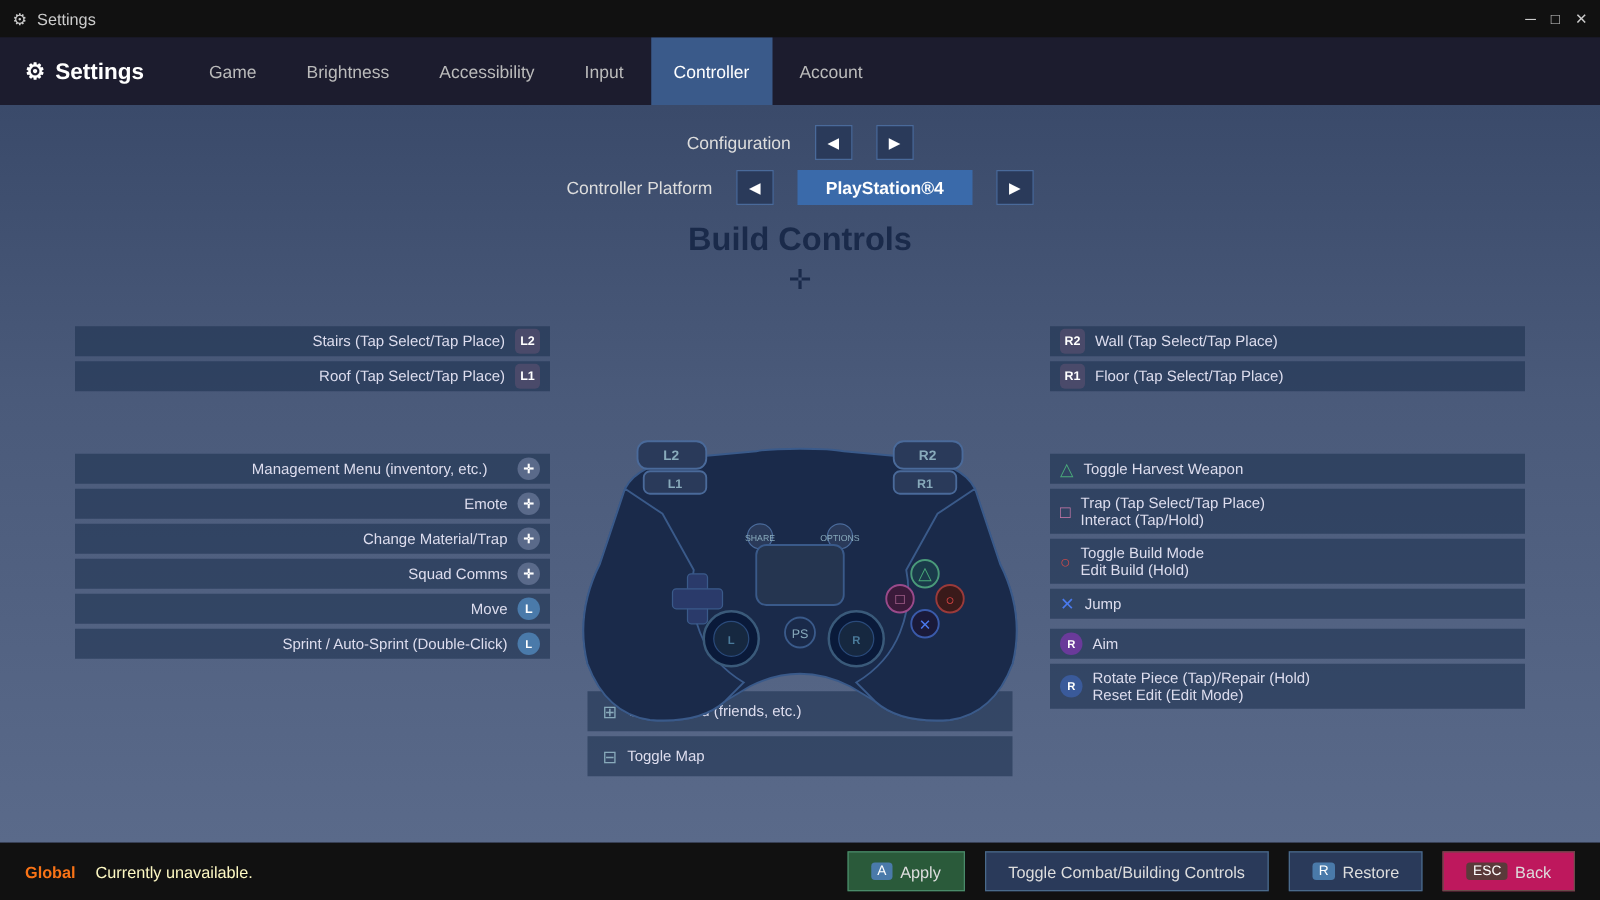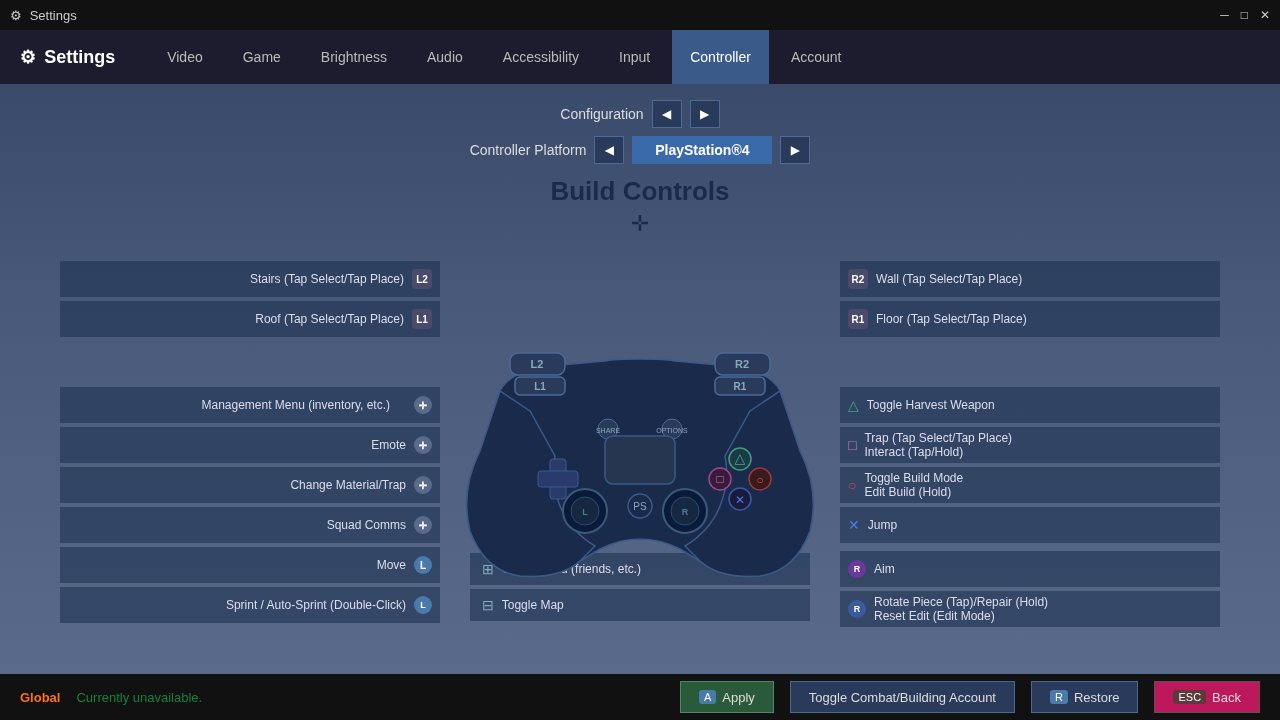--- a/index.html
+++ b/index.html
@@ -65,21 +65,21 @@
       height: calc(720px - 30px - 54px - 46px);
       position: relative;
       overflow: hidden;
     }
 
     
     .config-row {
       display: flex;
       align-items: center;
       justify-content: center;
-      gap: 8px;
+      gap: 19px;
       padding: 16px 0 8px;
     }
     .config-label {
       color: #ddd;
       font-size: 14px;
     }
     .config-btn {
       background: #2a3a5a;
       border: 1px solid #4a6a9a;
       color: white;
@@ -150,21 +150,21 @@
       right: 60px;
       top: 20px;
       width: 380px;
     }
 
     .label-row {
       display: flex;
       align-items: center;
       background: rgba(30, 50, 80, 0.6);
       margin-bottom: 4px;
-      height: 36px;
+      height: 24px;
       padding: 0 8px;
     }
     .left-labels .label-row {
       justify-content: flex-end;
       gap: 8px;
     }
     .right-labels .label-row {
       justify-content: flex-start;
       gap: 8px;
     }
@@ -230,21 +230,21 @@
       align-items: center;
       padding: 0 20px;
       gap: 16px;
     }
     .footer-global {
       color: #f97316;
       font-size: 13px;
       font-weight: bold;
     }
     .footer-status {
-      color: #15803d;
+      color: #fef9c3;
       font-size: 13px;
       flex: 1;
     }
     .footer-btn {
       background: #2a3a5a;
       border: 1px solid #4a6a8a;
       color: #ddd;
       font-size: 13px;
       padding: 6px 18px;
       display: flex;
@@ -283,24 +283,22 @@
     <span>□</span>
     <span>✕</span>
   </div>
 </div>
 
 <div class="nav-bar">
   <div class="nav-logo">
     <span>⚙</span>
     <span>Settings</span>
   </div>
-  <div class="nav-item">Video</div>
   <div class="nav-item">Game</div>
   <div class="nav-item">Brightness</div>
-  <div class="nav-item">Audio</div>
   <div class="nav-item">Accessibility</div>
   <div class="nav-item">Input</div>
   <div class="nav-item active">Controller</div>
   <div class="nav-item">Account</div>
 </div>
 
 <div class="main-content">
 
   <div class="config-row">
     <span class="config-label">Configuration</span>
@@ -465,21 +463,21 @@
 </div>
 
 <div class="footer">
   <span class="footer-global">Global</span>
   <span class="footer-status">Currently unavailable.</span>
   <div class="footer-btn apply">
     <span class="key-badge">A</span>
     <span>Apply</span>
   </div>
   <div class="footer-btn">
-    <span>Toggle Combat/Building Account</span>
+    <span>Toggle Combat/Building Controls</span>
   </div>
   <div class="footer-btn restore">
     <span class="key-badge">R</span>
     <span>Restore</span>
   </div>
   <div class="footer-btn back">
     <span class="key-badge" style="background:#5a3a3a;">ESC</span>
     <span>Back</span>
   </div>
 </div>

